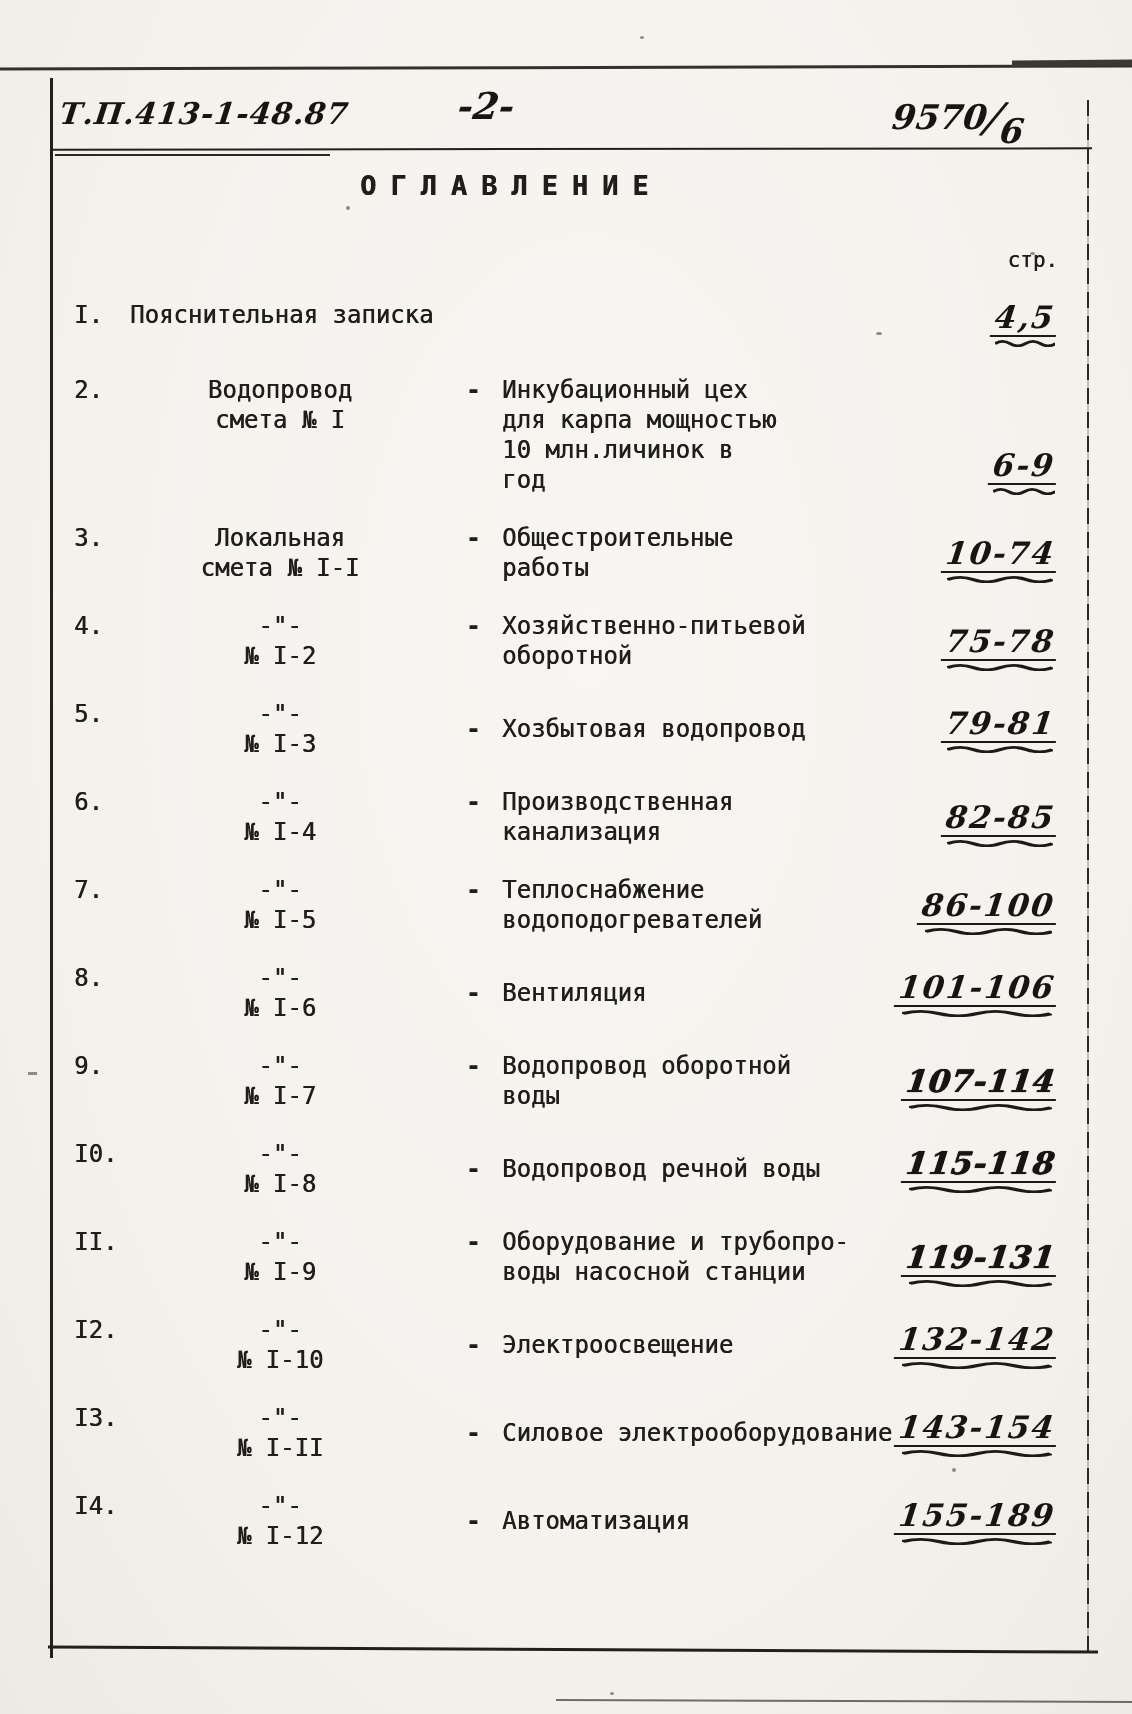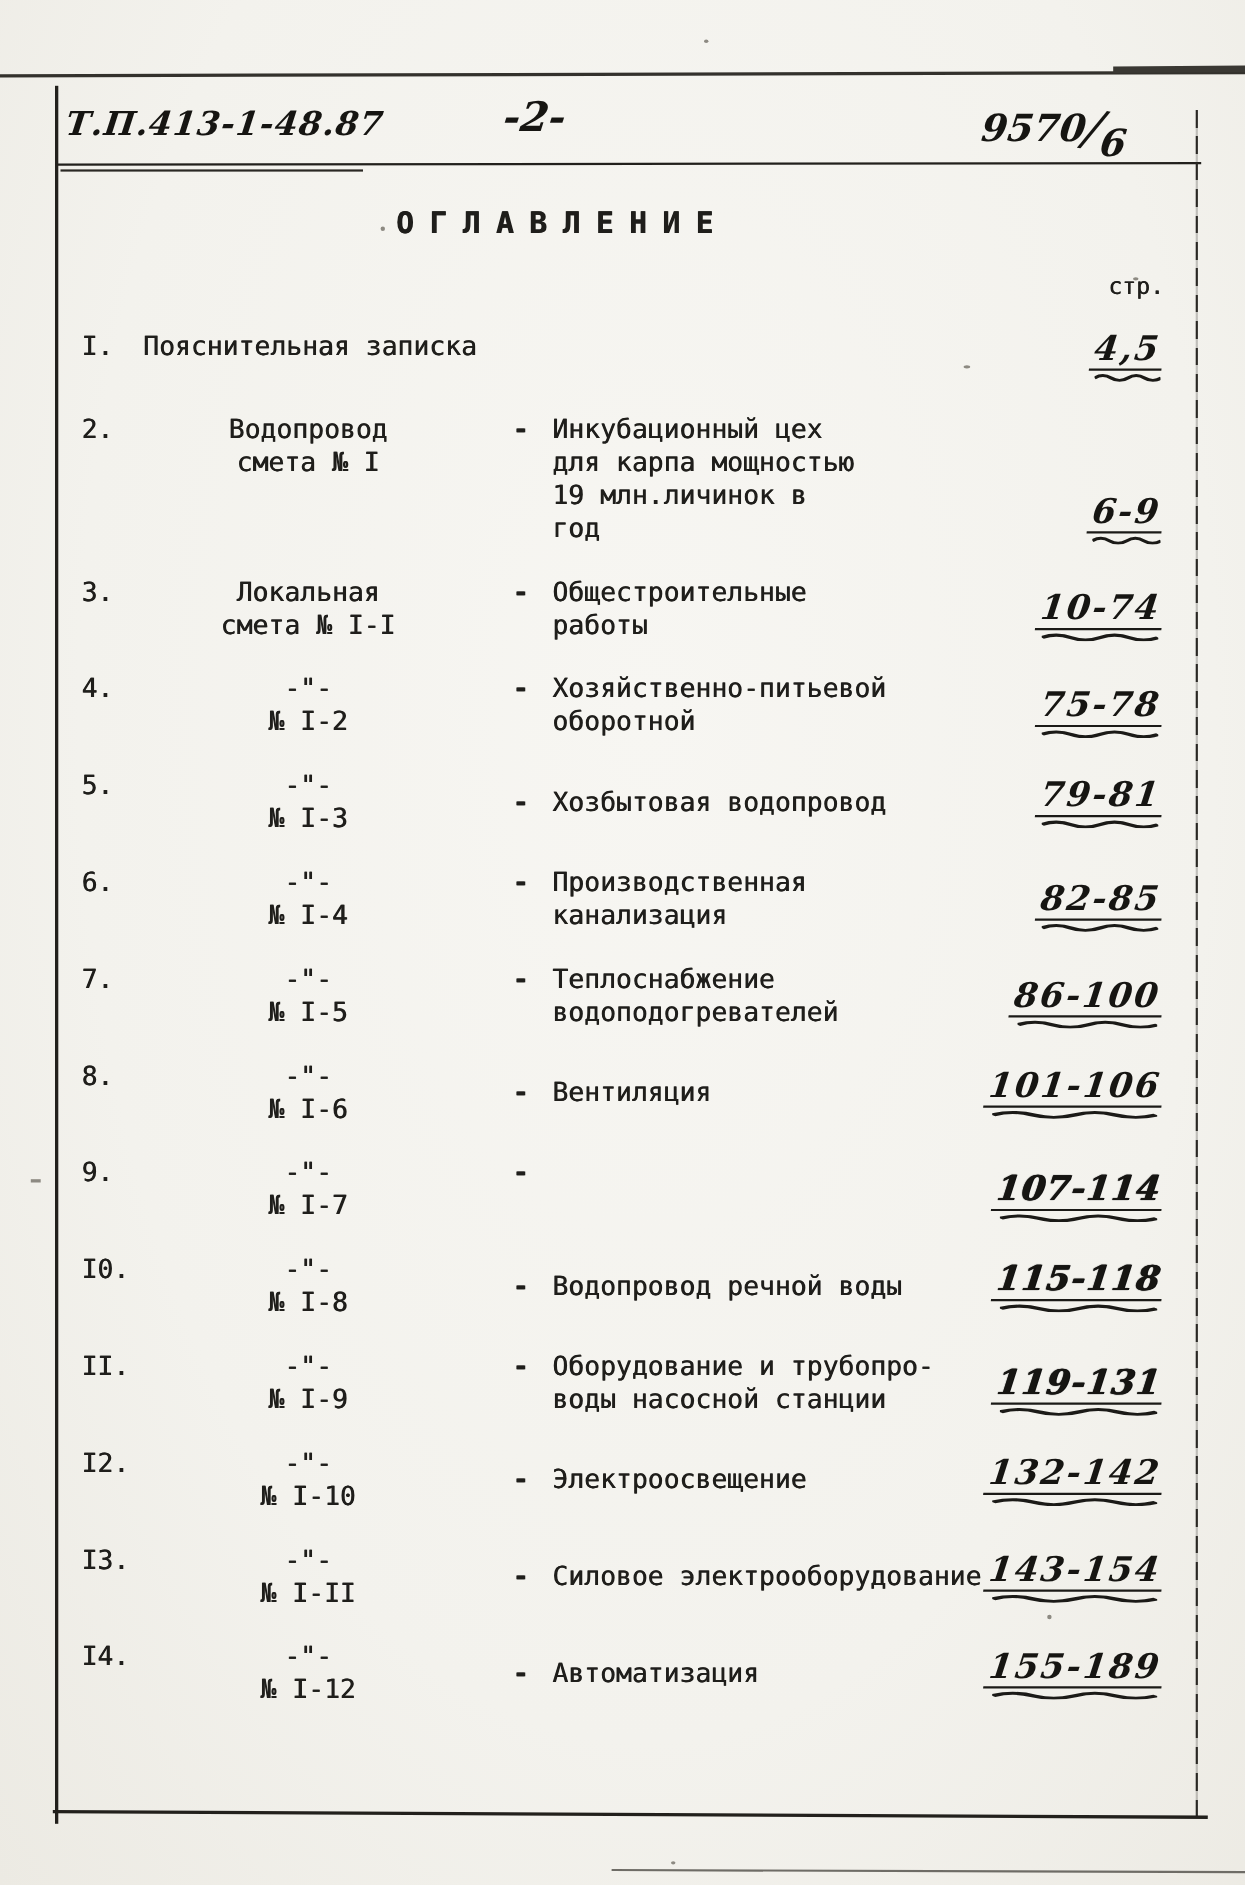--- a/index.html
+++ b/index.html
@@ -27,21 +27,21 @@
   #frame-right     { left:1087px; top:100px; width:2px; height:1552px;
                      background:repeating-linear-gradient(to bottom,#2a2824 0 16px, rgba(42,40,36,.25) 16px 24px); }
   #frame-bottom    { left:48px; top:1648px; width:1050px; height:3px; transform:rotate(0.28deg); }
   #scan-bottom-edge{ left:556px; top:1700px; width:576px; height:2px; background:#6e6c66; transform:rotate(0.2deg); }
   
   #header-left   { position:absolute; left:60px;  top:96px;  font-size:30px; letter-spacing:1px; }
   #header-center { position:absolute; left:458px; top:84px;  font-size:37px; }
   #header-right  { position:absolute; left:893px; top:88px;  font-size:34px; }
   #header-right .slash { font-size:44px; font-weight:400; display:inline-block; transform:rotate(8deg) translateY(4px); }
   #header-right .sub   { display:inline-block; transform:translateY(14px); }
-  #doc-title { position:absolute; left:360px; top:188px; font-size:27px; font-weight:bold; letter-spacing:14px;text-align:center; }
+  #doc-title { position:absolute; left:360px; top:170px; font-size:27px; font-weight:bold; letter-spacing:14px;text-align:center; }
   #pages-col-header { position:absolute; right:74px; top:248px; font-size:21px; }
   
   #toc { position:absolute; left:52px; top:300px; width:1036px; box-sizing:border-box; padding:0 30px 0 22px; }
   .row {
     display:grid;
     grid-template-columns:56px 300px 72px 1fr max-content;
     align-items:start;
     margin-bottom:28px;
     font-size:24px; line-height:30px;
   }
@@ -98,21 +98,21 @@
     </div>
   </div>
 
   <div class="row">
     <div class="c-num typed">2.</div>
     <div class="c-title typed">Водопровод
 смета № I</div>
     <div class="c-dash typed">-</div>
     <div class="c-desc typed">Инкубационный цех
 для карпа мощностью
-19 млн.личинок в
+10 млн.личинок в
 год</div>
     <div class="c-pages v-end">
       <span class="pg-wrap">
         <span class="pg hand">6-9</span>
         <svg class="wave" viewBox="0 0 40 8" preserveAspectRatio="none">
           <path d="M0 5 Q5 1 10 5 T20 5 T30 5 T40 5"></path>
         </svg>
       </span>
     </div>
   </div>
@@ -215,20 +215,22 @@
         </svg>
       </span>
     </div>
   </div>
 
   <div class="row">
     <div class="c-num typed">9.</div>
     <div class="c-title typed">-"-
 № I-7</div>
     <div class="c-dash typed">-</div>
+    <div class="c-desc typed">Водопровод оборотной
+воды</div>
     <div class="c-pages v-end">
       <span class="pg-wrap">
         <span class="pg hand ow">107-114</span>
         <svg class="wave" viewBox="0 0 40 8" preserveAspectRatio="none">
           <path d="M0 5 Q5 1 10 5 T20 5 T30 5 T40 5"></path>
         </svg>
       </span>
     </div>
   </div>
 

